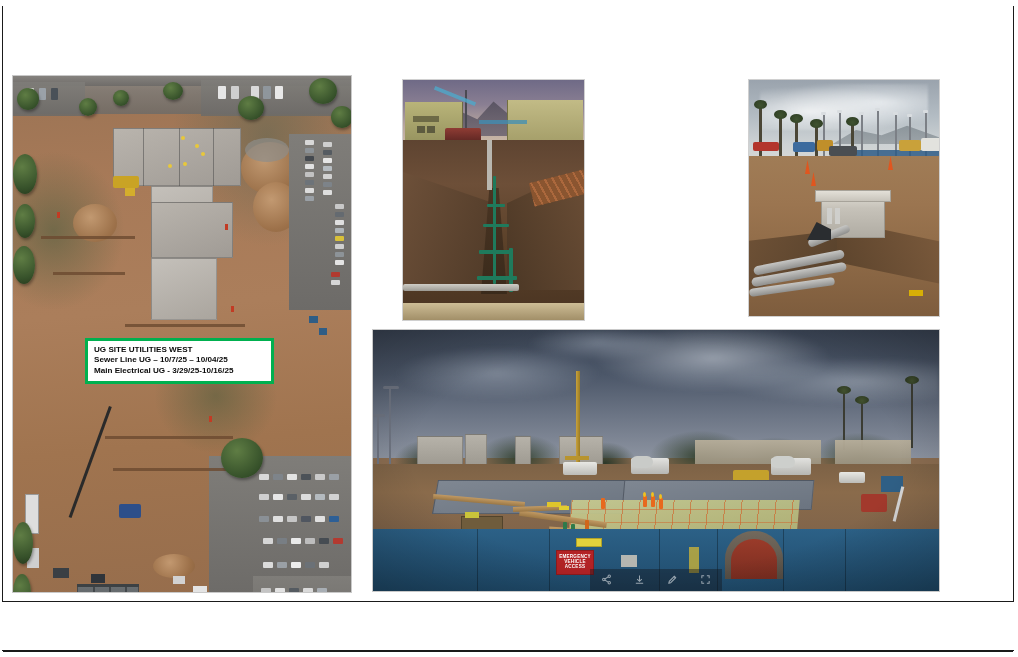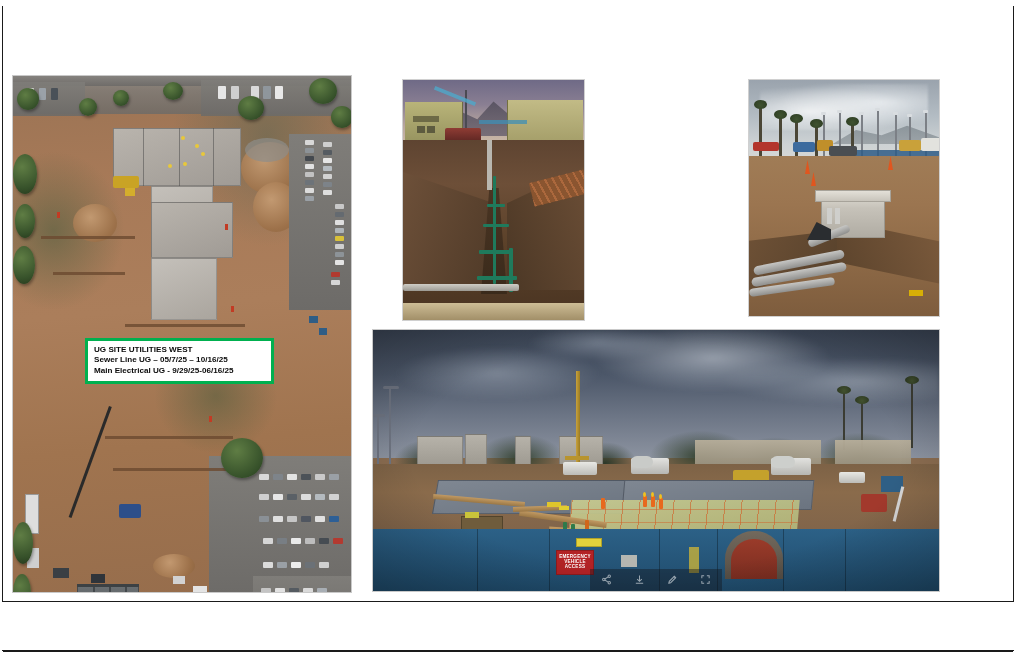--- a/index.html
+++ b/index.html
@@ -394,22 +394,22 @@
 
     <div class="ar" style="left:44px;top:136px;width:3px;height:6px;background:#c23b24;"></div>
     <div class="ar" style="left:212px;top:148px;width:3px;height:6px;background:#c23b24;"></div>
     <div class="ar" style="left:218px;top:230px;width:3px;height:6px;background:#c23b24;"></div>
     <div class="ar" style="left:196px;top:340px;width:3px;height:6px;background:#c23b24;"></div>
     <div class="ar bluebin" style="left:296px;top:240px;width:9px;height:7px;"></div>
     <div class="ar bluebin" style="left:306px;top:252px;width:8px;height:7px;"></div>
 
     <div class="callout">
       <div>UG SITE UTILITIES  WEST</div>
-      <div>Sewer Line UG – 05/7/25 – 10/16/25</div>
-      <div>Main Electrical UG - 9/29/25-06/16/25</div>
+      <div>Sewer Line UG – 10/7/25 – 10/04/25</div>
+      <div>Main Electrical UG - 3/29/25-10/16/25</div>
     </div>
   </div>
 
   <div class="photo trench">
     <div class="tr-sky"></div>
     <div class="tr-mtn"></div>
     <div class="tr-bldgL"></div>
     <div class="tr-bldgR"></div>
     <div style="position:absolute;left:10px;top:36px;width:26px;height:6px;background:#6d6a46;"></div>
     <div style="position:absolute;left:14px;top:46px;width:8px;height:7px;background:#5d5b3f;"></div>

